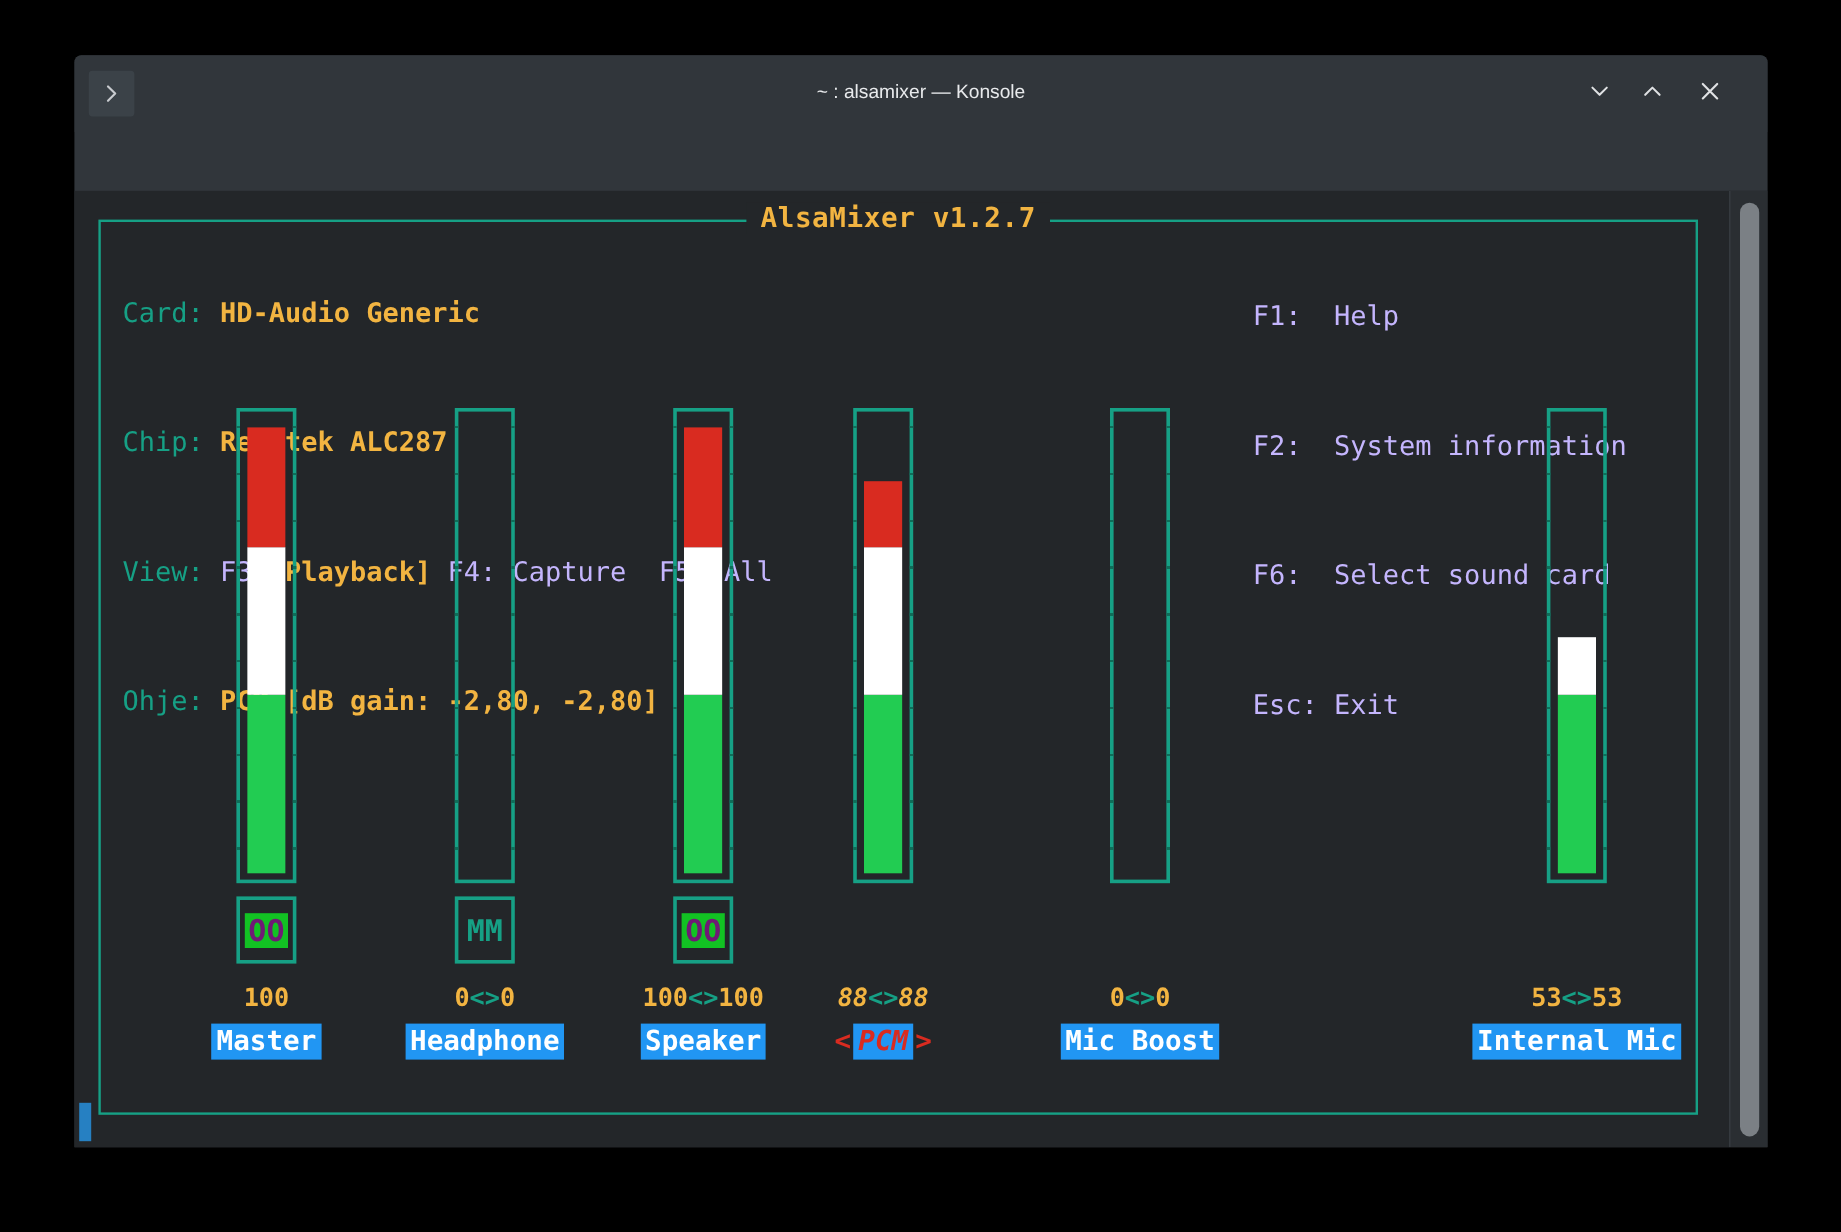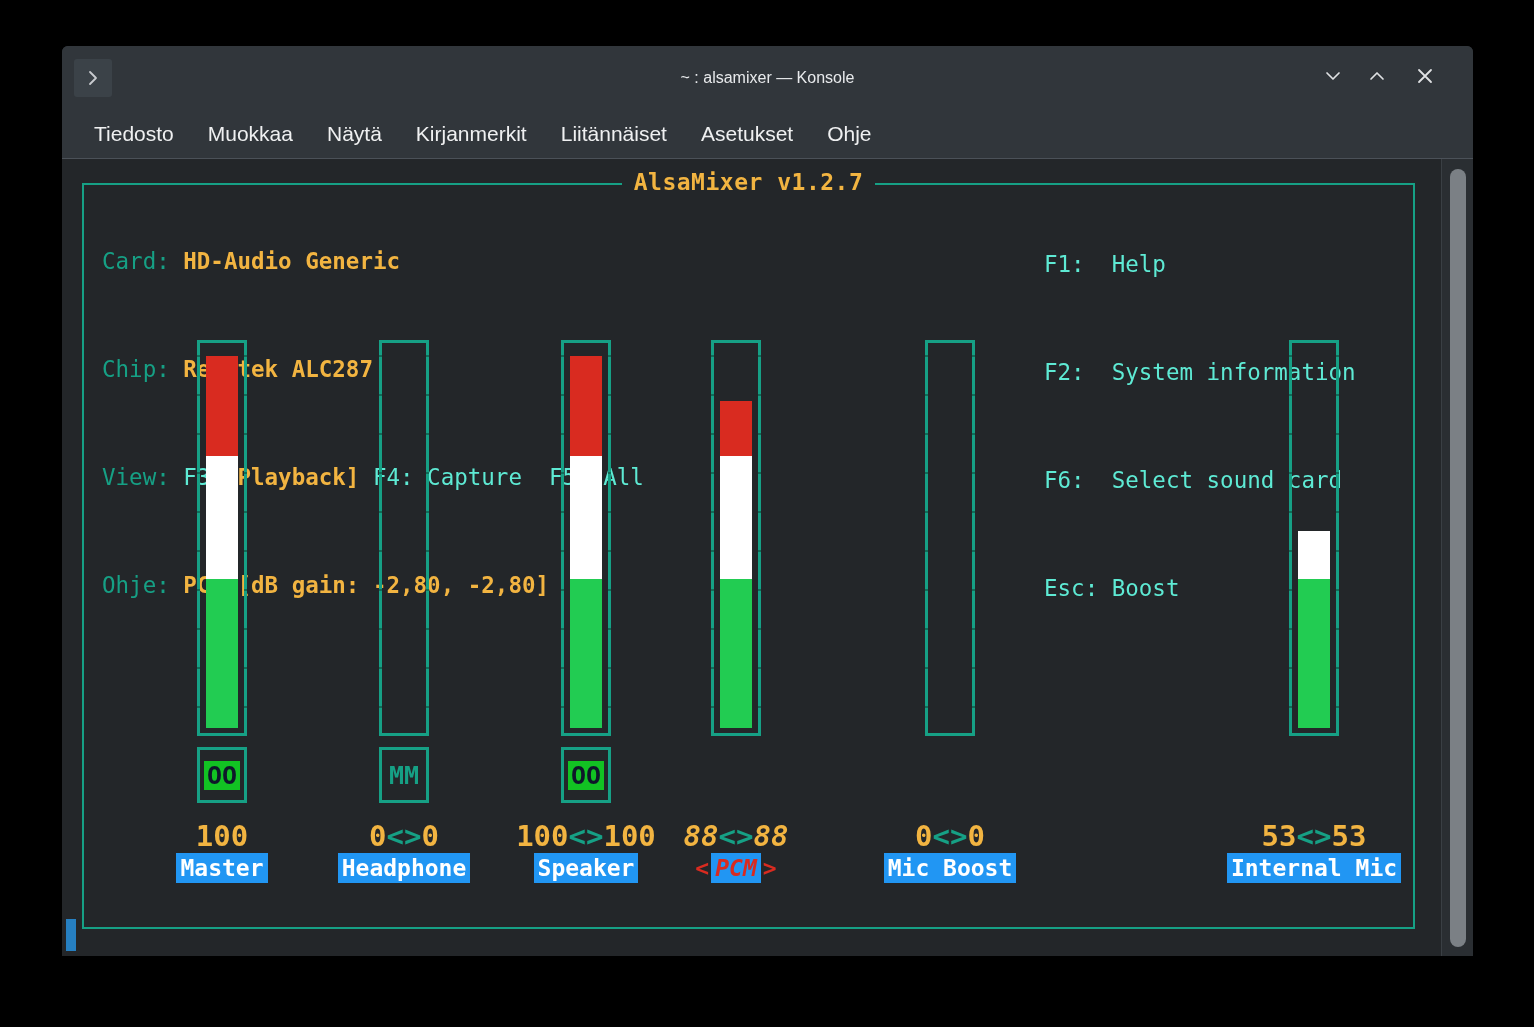--- a/index.html
+++ b/index.html
@@ -157,21 +157,21 @@
     top: 9px;
   }
   #info-right {
     position: absolute;
     left: 960px;
     top: 12px;
   }
   .info-line { height: 30px; line-height: 30px; }
   .lbl  { color: #16a085; }
   .val  { color: #f2b441; font-weight: bold; }
-  .dim  { color: #5eead4; }
+  .dim  { color: #c4b5fd; }
 
   
   #strips {
     position: absolute;
     left: 0;
     top: 0;
     width: 1333px;
     height: 746px;
   }
   .strip {
@@ -244,21 +244,21 @@
     align-items: center;
     justify-content: center;
   }
   .mute-txt {
     font-family: "DejaVu Sans Mono", monospace;
     font-size: 25px;
     font-weight: bold;
     line-height: 1;
     padding: 2px 3px;
   }
-  .mute-on  { background: #12c223; color: #0f172a; }
+  .mute-on  { background: #12c223; color: #701a75; }
   .mute-off { background: transparent; color: #16a085; font-weight: bold; }
 
   
   .disabled-txt {
     position: absolute;
     left: 0; right: 0;
     top: 565px;
     text-align: center;
     color: #f2b441;
     font-family: "DejaVu Sans Mono", monospace;
@@ -267,21 +267,21 @@
   }
 
   
   .value-row {
     position: absolute;
     left: 0; right: 0;
     top: 634px;
     text-align: center;
     font-family: "DejaVu Sans Mono", monospace;
     font-weight: bold;
-    font-size: 29px;
+    font-size: 21px;
     color: #f2b441;
     white-space: pre;
   }
   .value-row .sep { color: #16a085; }
 
   
   .name-row {
     position: absolute;
     left: 0; right: 0;
     top: 668px;
@@ -354,29 +354,20 @@
     </div>
     <div class="winbtn" id="btn-close">
       <span>
         <svg width="24" height="24" viewBox="0 0 24 24">
           <path d="M6 6 L18 18 M18 6 L6 18" stroke="#dfe1e3" stroke-width="1.8" stroke-linecap="round"></path>
         </svg>
       </span>
     </div>
   </div>
 
-  <div id="menubar">
-    <div class="menu-item">Tiedosto</div>
-    <div class="menu-item">Muokkaa</div>
-    <div class="menu-item">Näytä</div>
-    <div class="menu-item">Kirjanmerkit</div>
-    <div class="menu-item">Liitännäiset</div>
-    <div class="menu-item">Asetukset</div>
-    <div class="menu-item">Ohje</div>
-  </div>
 
   <div id="terminal">
 
     <div id="alsa-frame">
 
       <div id="alsa-title">
         <span>AlsaMixer v1.2.7</span>
       </div>
 
       <div id="info-left" class="mono">
@@ -389,21 +380,21 @@
         <div class="info-line"><span class="lbl">Ohje:</span><span class="lbl"> </span><span class="val">PCM [dB gain: -2,80, -2,80]</span></div>
       </div>
 
       <div id="info-right" class="mono">
         <div class="info-line"><span class="dim">F1:</span><span class="dim">  </span><span class="dim">Help</span></div>
 
         <div class="info-line"><span class="dim">F2:</span><span class="dim">  </span><span class="dim">System information</span></div>
 
         <div class="info-line"><span class="dim">F6:</span><span class="dim">  </span><span class="dim">Select sound card</span></div>
 
-        <div class="info-line"><span class="dim">Esc:</span><span class="dim"> </span><span class="dim">Boost</span></div>
+        <div class="info-line"><span class="dim">Esc:</span><span class="dim"> </span><span class="dim">Exit</span></div>
       </div>
 
       <div id="strips">
           <div class="strip" style="left: 58px;">
             <div class="bar-wrap">
               <div class="bar-frame"></div>
               <div class="bar-inner">
                 <div class="seg seg-green" style="bottom: 0%; height: 40%;"></div>
                 <div class="seg seg-white" style="bottom: 40%; height: 33%;"></div>
                 <div class="seg seg-red" style="bottom: 73%; height: 27%;"></div>

